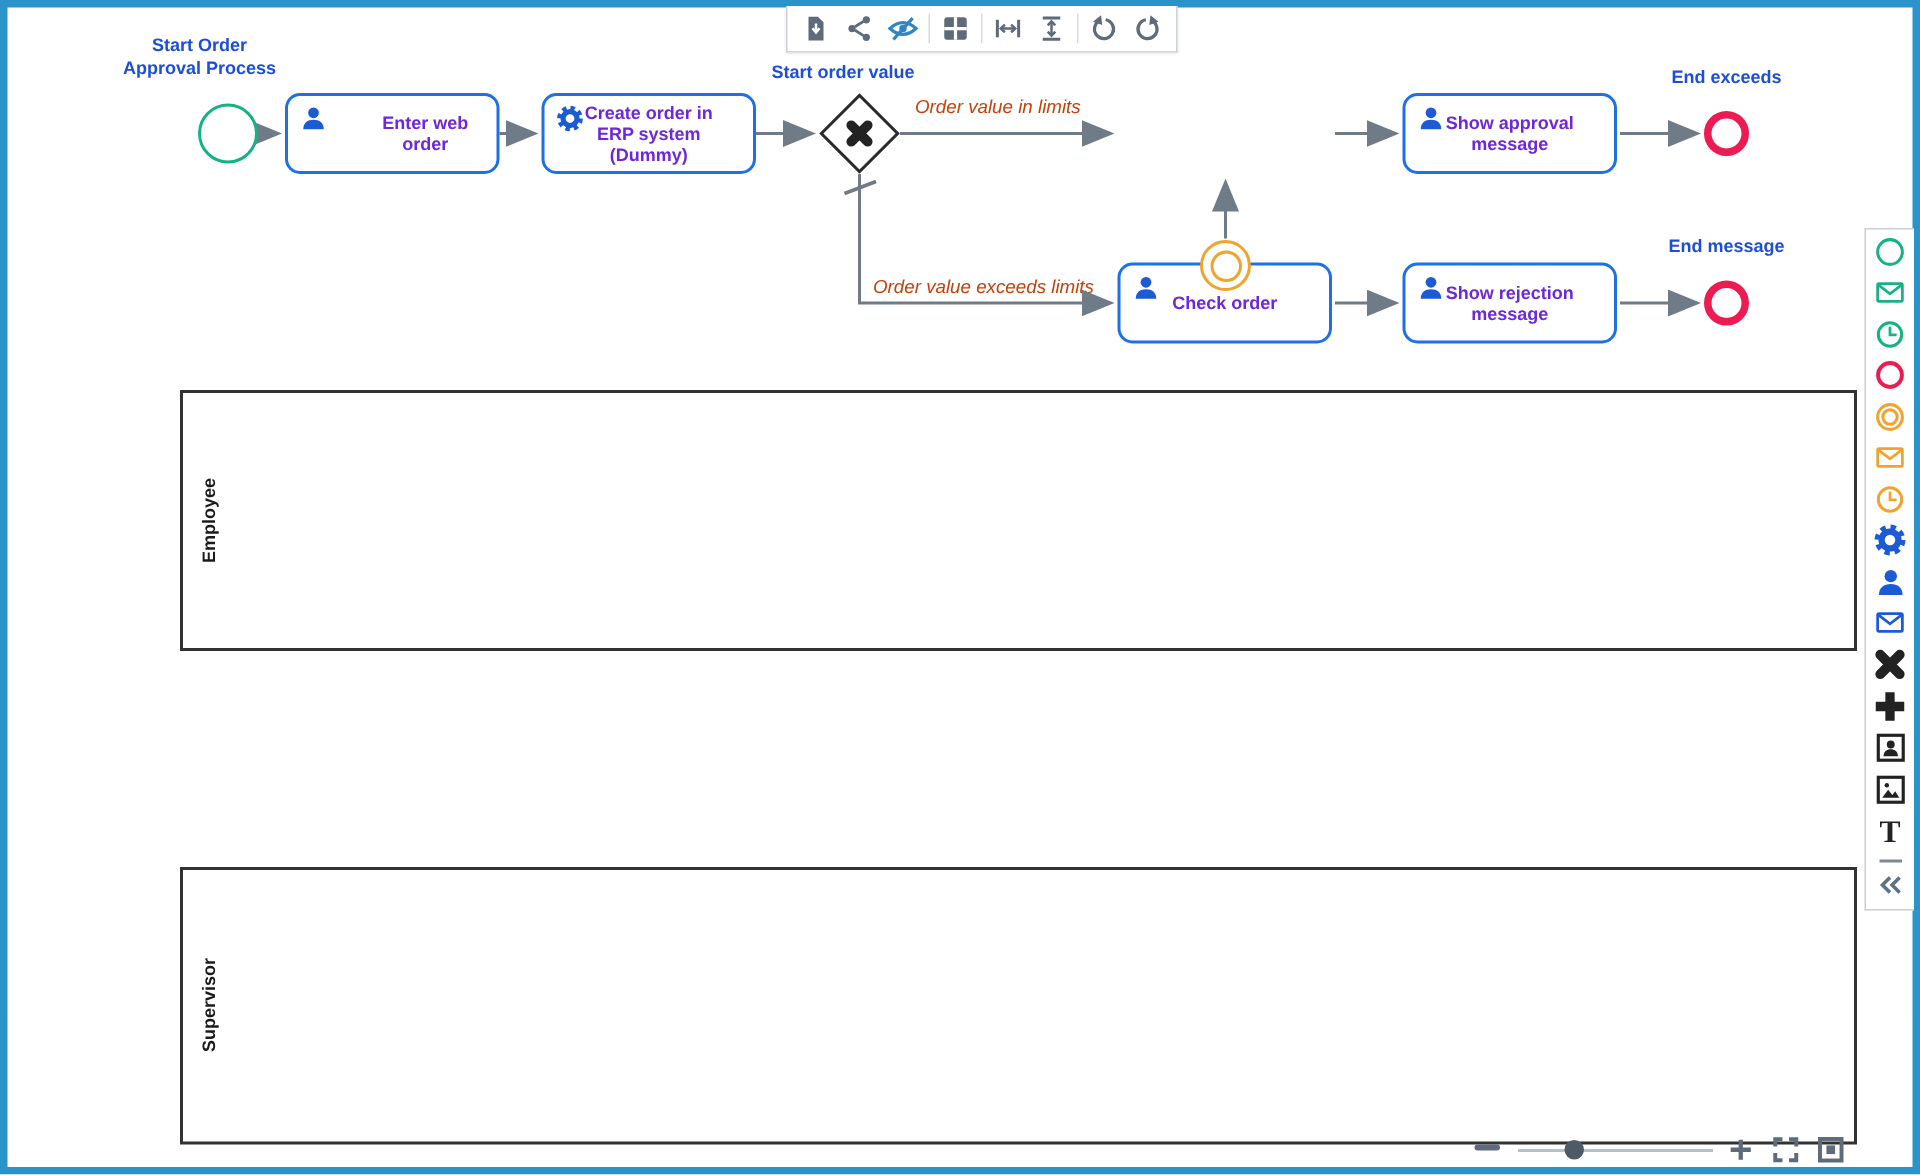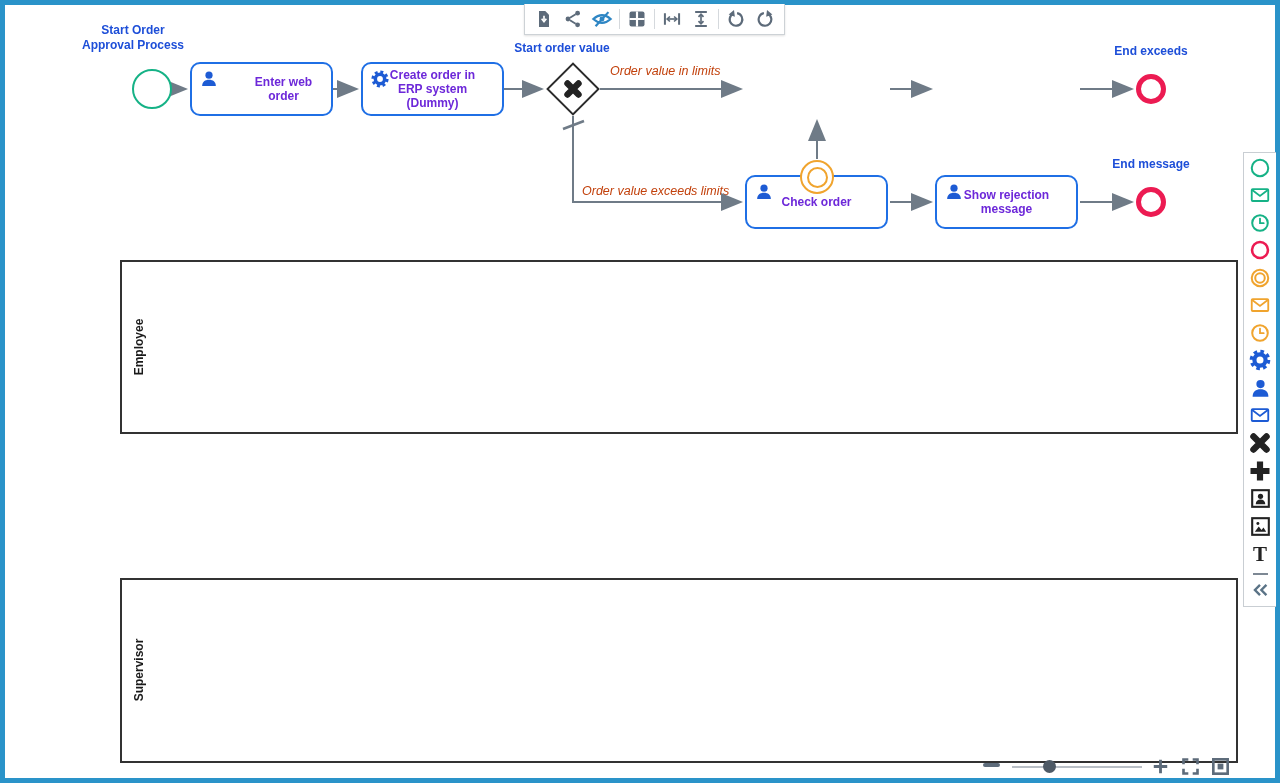--- a/index.html
+++ b/index.html
@@ -85,20 +85,29 @@
   </div>
   <div class="task" style="left:361px;top:62px;">
     <svg class="ticon" viewBox="0 0 24 24">
         <g stroke="#1d5bd4" fill="none">
           <circle cx="12" cy="12" r="8" stroke-width="4.6" stroke-dasharray="3.3 3"></circle>
           <circle cx="12" cy="12" r="5.6" stroke-width="4.2"></circle>
         </g>
       </svg>
     <div class="tlabel" style="max-width:112px;">Create order in ERP system (Dummy)</div>
   </div>
+  <div class="task" style="left:935px;top:62px;">
+    <svg class="ticon" viewBox="0 0 24 24">
+        <g fill="#1d5bd4">
+          <circle cx="12" cy="7.4" r="4.3"></circle>
+          <path d="M3.8,20.5 c0,-5.2 3.4,-7.6 8.2,-7.6 s8.2,2.4 8.2,7.6 z"></path>
+        </g>
+      </svg>
+    <div class="tlabel" style="max-width:100px;">Show approval message</div>
+  </div>
   <div class="task" style="left:745px;top:175px;">
     <svg class="ticon" viewBox="0 0 24 24">
         <g fill="#1d5bd4">
           <circle cx="12" cy="7.4" r="4.3"></circle>
           <path d="M3.8,20.5 c0,-5.2 3.4,-7.6 8.2,-7.6 s8.2,2.4 8.2,7.6 z"></path>
         </g>
       </svg>
     <div class="tlabel">Check order</div>
   </div>
   <div class="task" style="left:935px;top:175px;">

